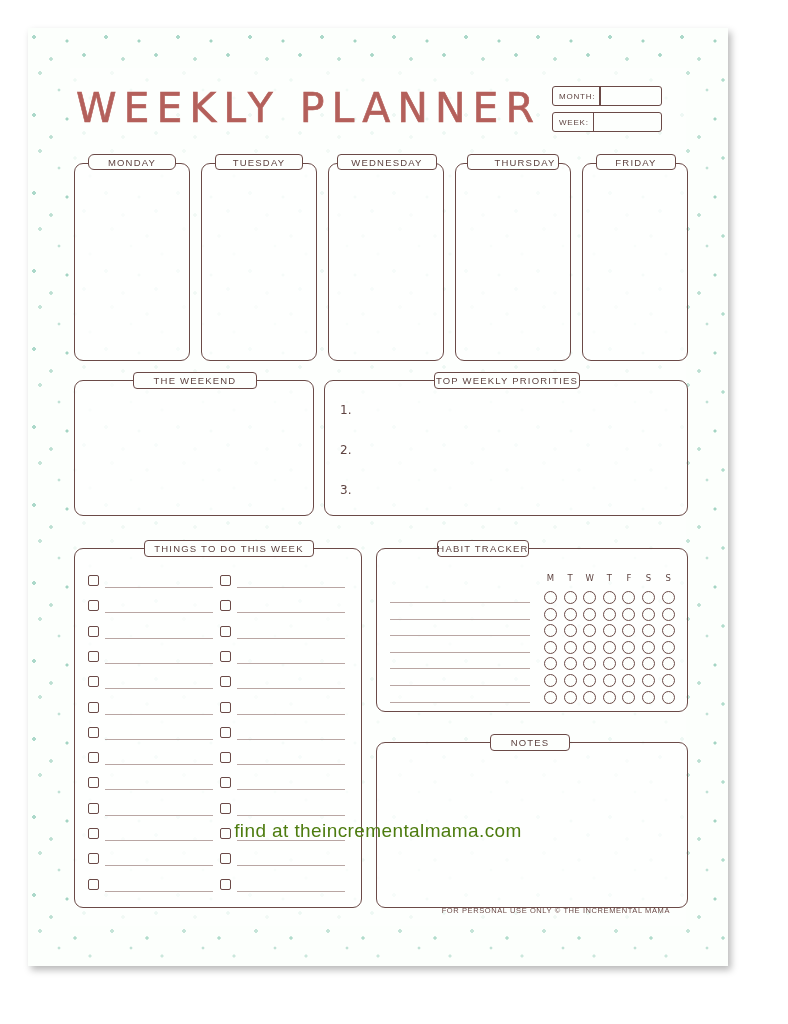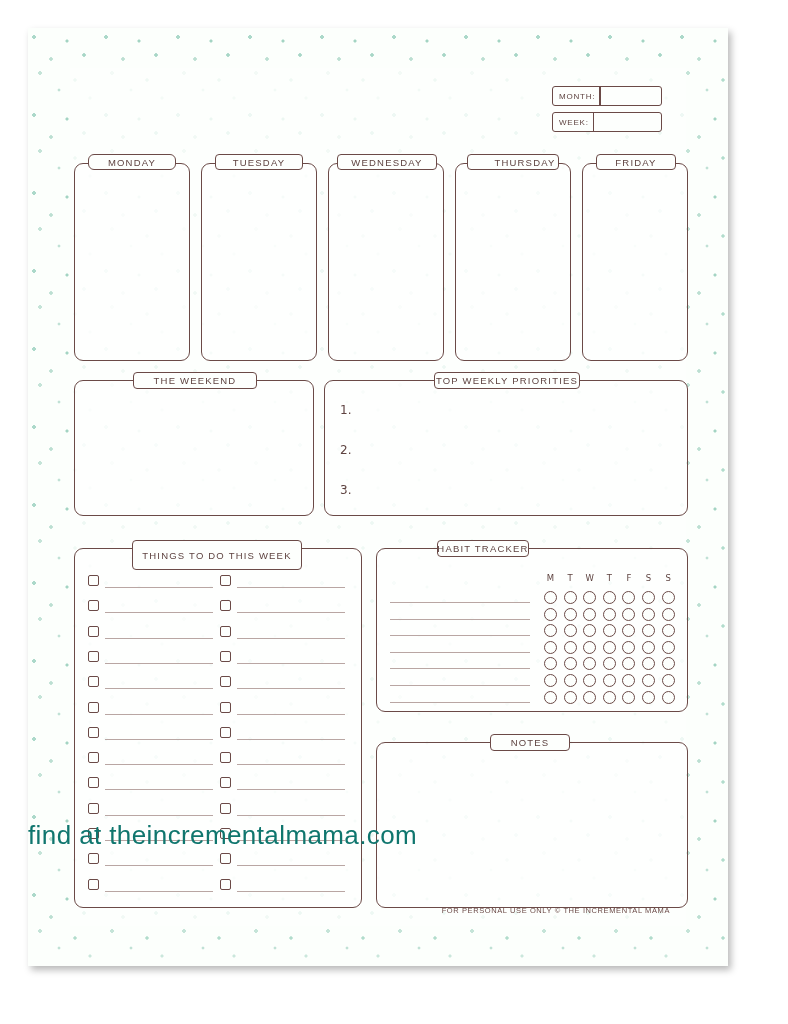--- a/index.html
+++ b/index.html
@@ -172,23 +172,23 @@
     text-align: center;
     font-family: "DejaVu Sans", sans-serif;
   }
 
   
   #watermark {
     position: absolute;
     left: 0;
     right: 0;
     top: 792px;
-    text-align: left;
-    font-size: 26px;
-    color: #0f766e;
+    text-align: center;
+    font-size: 19px;
+    color: #4d7c0f;
     letter-spacing: 0.4px;
     font-family: "Liberation Sans", sans-serif;
   }
   #footer {
     position: absolute;
     right: 58px;
     top: 878px;
     font-size: 7.5px;
     letter-spacing: 0.6px;
     color: #6b4a47;
@@ -198,20 +198,21 @@
 </head>
 <body>
 
 <div id="page">
   <div id="sheet">
     <div id="confetti"></div>
     <div id="field"></div>
 
     <div id="content">
 
+      <div id="title">WEEKLY PLANNER</div>
 
       <div class="mw-box" style="left:524px; top:58px; width:110px; height:20px;">
         <span class="mw-label">MONTH:</span>
         <span class="mw-sep"></span>
       </div>
       <div class="mw-box" style="left:524px; top:84px; width:110px; height:20px;">
         <span class="mw-label">WEEK:</span>
         <span class="mw-sep"></span>
       </div>
 
@@ -233,21 +234,21 @@
       <div class="box" style="left:46px; top:352px; width:240px; height:136px;"></div>
       <div class="tab" style="left:105px; top:344px; width:124px; height:17px;">THE WEEKEND</div>
 
       <div class="box" style="left:296px; top:352px; width:364px; height:136px;"></div>
       <div class="tab" style="left:406px; top:344px; width:146px; height:17px;">TOP WEEKLY PRIORITIES</div>
       <div class="pri-num" style="left:312px; top:375px;">1.</div>
       <div class="pri-num" style="left:312px; top:415px;">2.</div>
       <div class="pri-num" style="left:312px; top:455px;">3.</div>
 
       <div class="box" style="left:46px; top:520px; width:288px; height:360px;"></div>
-      <div class="tab" style="left:104px; top:512px; width:170px; height:30px;">THINGS TO DO THIS WEEK</div>
+      <div class="tab" style="left:116px; top:512px; width:170px; height:17px;">THINGS TO DO THIS WEEK</div>
       <div id="todo-items">
           <div class="chk" style="left: 60px; top: 547px;"></div>
           <div class="rule" style="left: 77px; top: 559px; width: 108px;"></div>
           <div class="chk" style="left: 60px; top: 572.3px;"></div>
           <div class="rule" style="left: 77px; top: 584.3px; width: 108px;"></div>
           <div class="chk" style="left: 60px; top: 597.6px;"></div>
           <div class="rule" style="left: 77px; top: 609.6px; width: 108px;"></div>
           <div class="chk" style="left: 60px; top: 622.9px;"></div>
           <div class="rule" style="left: 77px; top: 634.9px; width: 108px;"></div>
           <div class="chk" style="left: 60px; top: 648.2px;"></div>

